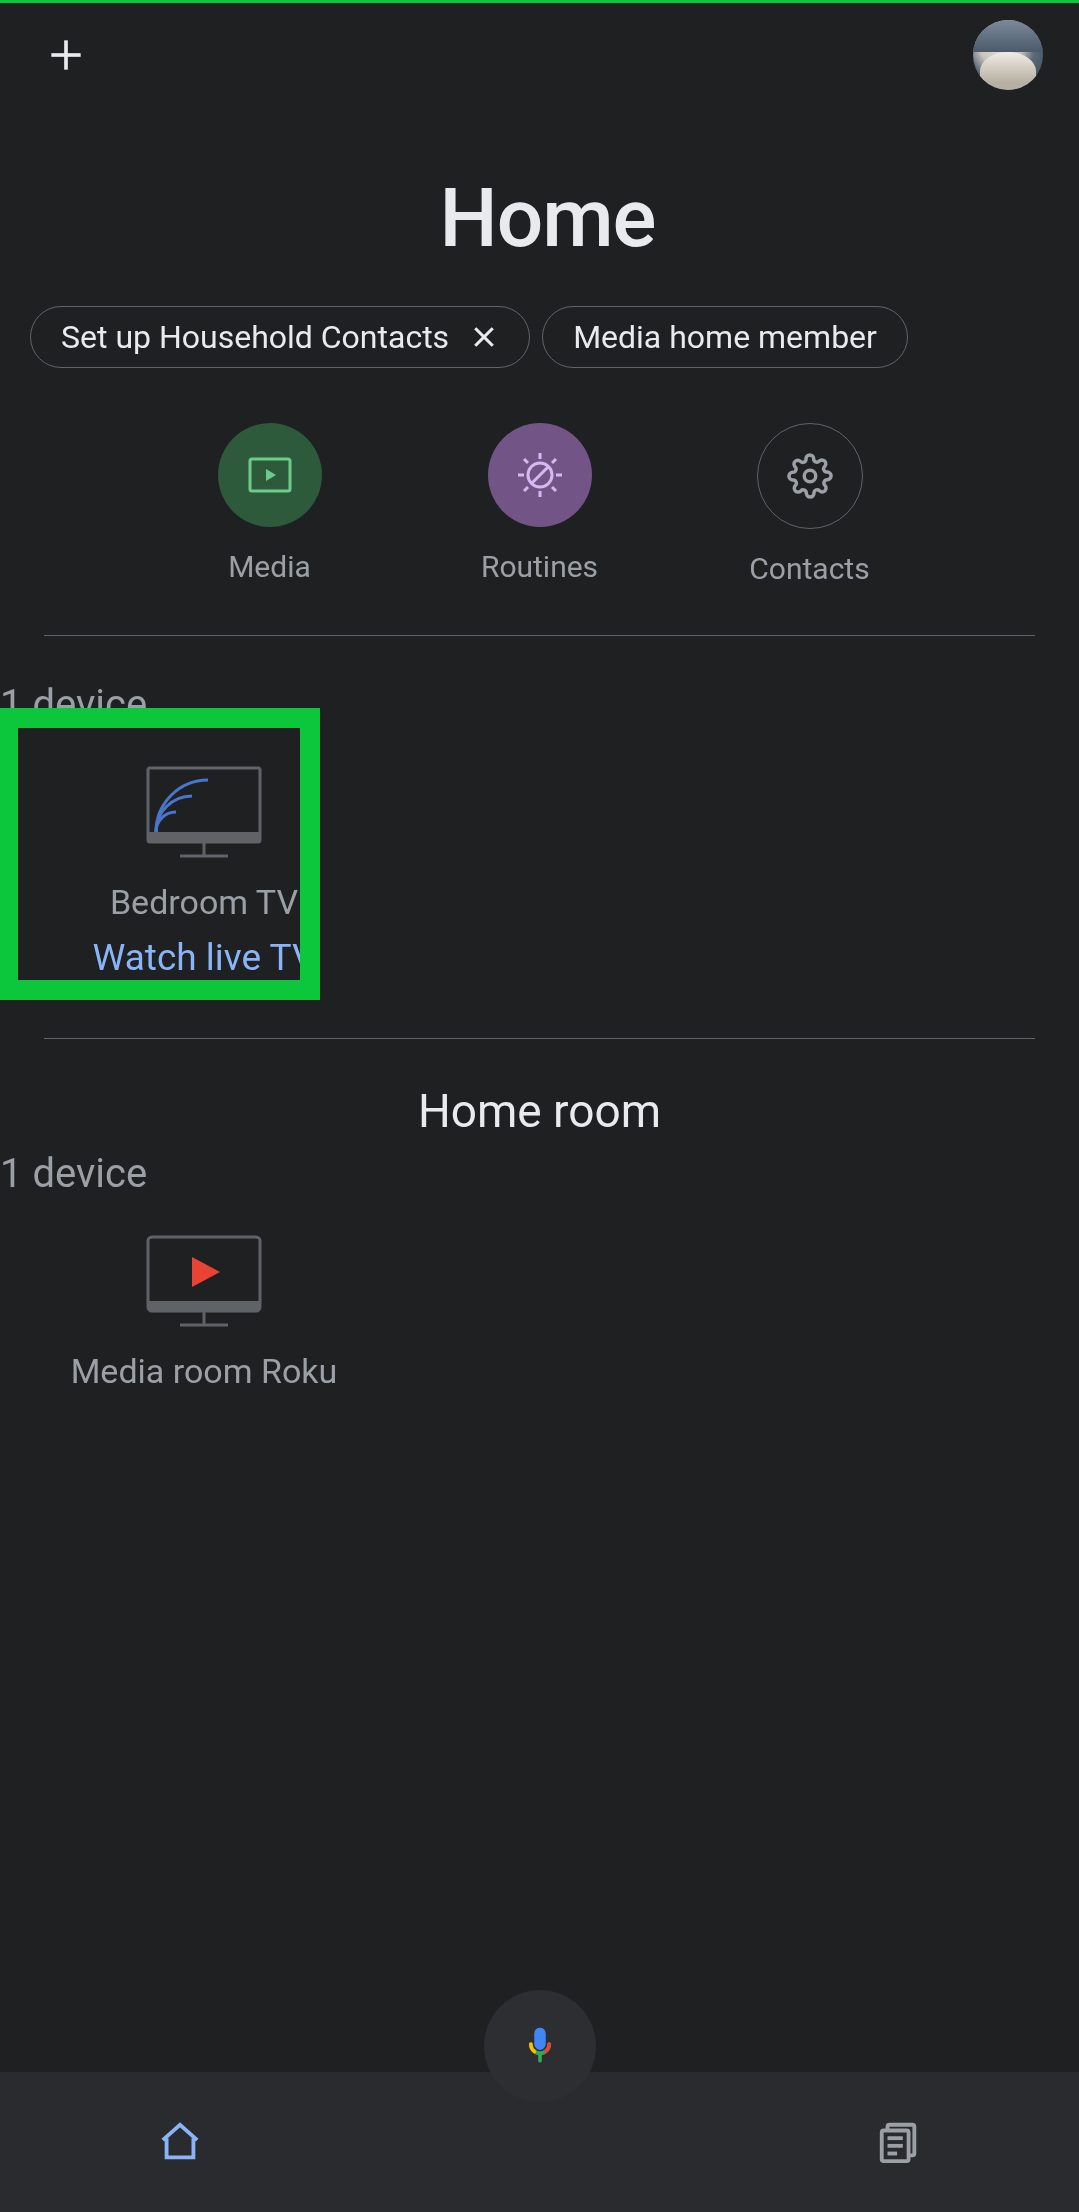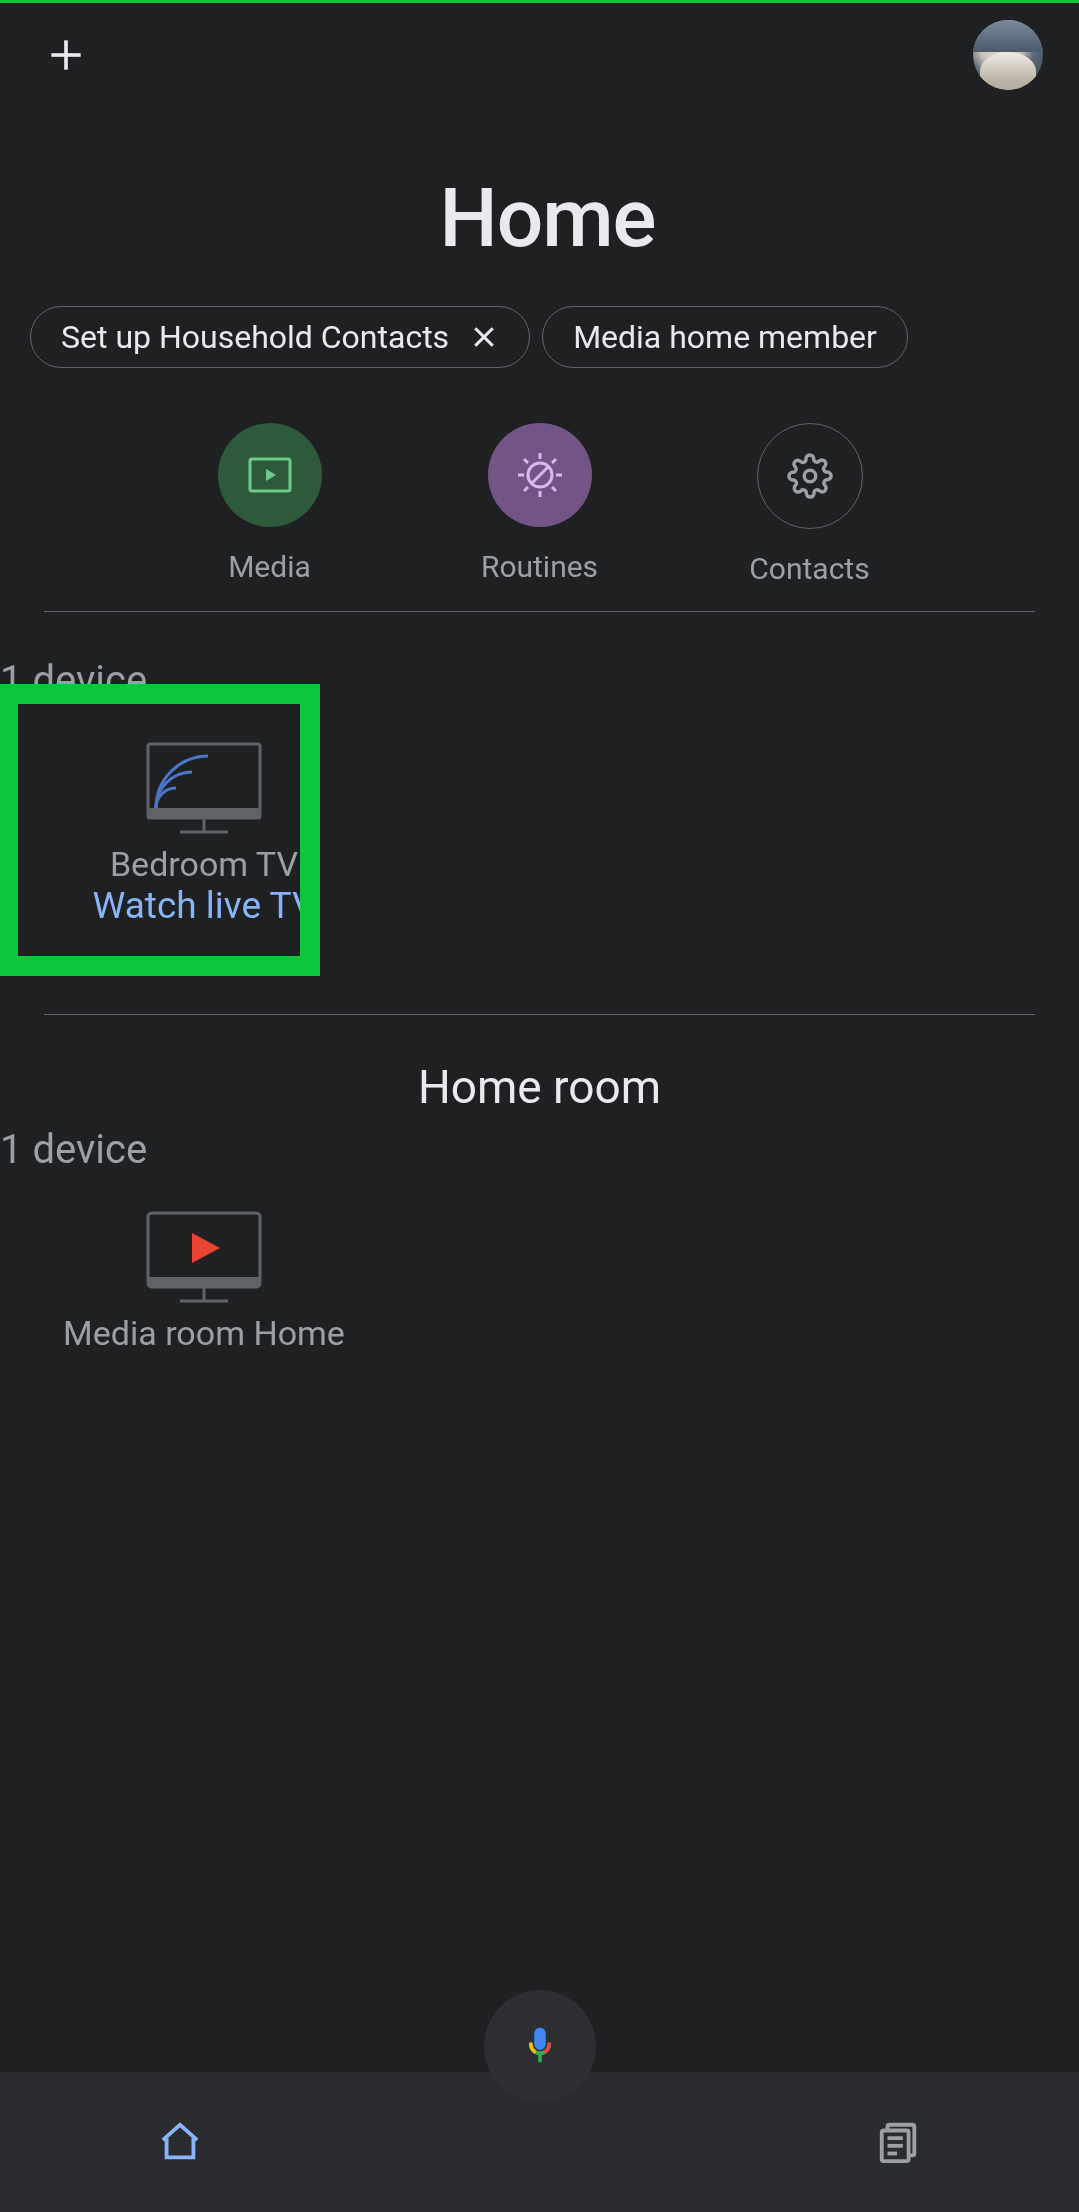--- a/index.html
+++ b/index.html
@@ -22,36 +22,36 @@
   .avatar{width:70px;height:70px;border-radius:50%;background:radial-gradient(circle at 40% 35%,#e8e4df 0%,#c9c3b9 35%,#5c6a79 55%,#30404f 100%);position:relative;overflow:hidden;}
   .avatar::after{content:"";position:absolute;left:10%;bottom:0;width:80%;height:55%;border-radius:50% 50% 0 0;background:linear-gradient(180deg,#f0ece6 0%,#b8b0a3 80%);}
   .avatar::before{content:"";position:absolute;left:0;top:0;width:100%;height:45%;background:linear-gradient(180deg,#7a8a9a 0%,#4a5a6a 100%);}
 
   h1.page-title{margin:60px 0 40px 16px;text-align:center;font-size:82px;font-weight:500;letter-spacing:-1px;font-family:"Google Sans",Roboto,Arial,sans-serif;}
 
   .chips{display:flex;gap:12px;padding-left:30px;overflow:hidden;white-space:nowrap;}
   .chip{display:inline-flex;align-items:center;gap:20px;border:1px solid var(--outline);border-radius:38px;height:60px;padding:0 30px;font-size:32px;color:var(--text);background:var(--chip-bg);}
   .chip .x{display:inline-flex;align-items:center;justify-content:center;}
 
-  .shortcuts{display:flex;justify-content:center;gap:110px;margin-top:55px;margin-bottom:25px;}
+  .shortcuts{display:flex;justify-content:center;gap:110px;margin-top:55px;margin-bottom:49px;}
   .shortcut{display:flex;flex-direction:column;align-items:center;gap:22px;width:160px;}
   .shortcut-circle{width:104px;height:104px;border-radius:50%;display:flex;align-items:center;justify-content:center;}
   .circle-media{background:#2c5a3a;}
   .circle-routines{background:#735487;}
   .circle-settings{background:transparent;border:1.5px solid var(--outline);}
   .shortcut-label{font-size:30px;color:var(--muted);}
 
   .divider{height:1px;background:var(--divider);margin:0 44px;}
 
   .room{margin-top:45px;}
   .room-title{text-align:center;font-size:46px;font-weight:400;margin:0;}
   .room-sub{text-align:left;font-size:40px;color:var(--muted);margin-top:12px;}
 
   .device-grid{display:flex;gap:30px;padding:30px 44px 30px 44px;}
-  .device-card{width:320px;height:250px;display:flex;flex-direction:column;align-items:center;justify-content:flex-start;position:relative;}
+  .device-card{width:320px;height:250px;display:flex;flex-direction:column;align-items:center;justify-content:flex-start;gap:14px;position:relative;}
   .device-icon{width:150px;height:110px;display:flex;align-items:center;justify-content:center;}
   .device-name{font-size:34px;color:var(--muted);text-align:center;}
   .device-action{font-size:37px;color:var(--link);text-align:right;}
 
   .highlight-box{position:absolute;border:20px solid var(--accent-green);pointer-events:none;}
 
   .voice-fab{position:absolute;left:50%;transform:translateX(-50%);bottom:110px;width:112px;height:112px;border-radius:50%;background:#2d2e31;display:flex;align-items:center;justify-content:center;z-index:3;}
 
   .bottom-nav{position:absolute;left:0;right:0;bottom:0;height:140px;background:var(--nav-bg);display:flex;align-items:center;justify-content:space-around;z-index:2;}
   .nav-item{width:80px;height:80px;display:flex;align-items:center;justify-content:center;}
@@ -163,21 +163,21 @@
     <div class="device-card">
       <div class="device-icon">
         <svg width="140" height="110" viewBox="0 0 140 110">
           <rect x="14" y="10" width="112" height="74" rx="4" fill="none" stroke="#5f6368" stroke-width="3"></rect>
           <rect x="14" y="74" width="112" height="10" fill="#5f6368"></rect>
           <line x1="70" y1="84" x2="70" y2="98" stroke="#5f6368" stroke-width="3"></line>
           <line x1="46" y1="98" x2="94" y2="98" stroke="#5f6368" stroke-width="3"></line>
           <polygon points="58,30 58,60 86,45" fill="#ea4335"></polygon>
         </svg>
       </div>
-      <div class="device-name">Media room Home</div>
+      <div class="device-name">Media room Roku</div>
     </div>
   </div>
 </div>
 
 <div class="voice-fab">
   <svg width="44" height="44" viewBox="0 0 24 24">
     <path d="M12 2a3 3 0 0 0-3 3v6a3 3 0 0 0 6 0V5a3 3 0 0 0-3-3z" fill="#4285f4"></path>
     <path d="M12 2a3 3 0 0 1 3 3v3h-6V5a3 3 0 0 1 3-3z" fill="#4285f4"></path>
     <path d="M9 8h6v3a3 3 0 0 1-6 0V8z" fill="#4285f4"></path>
     <path d="M7 11a5 5 0 0 0 10 0" fill="none" stroke="#34a853" stroke-width="2" stroke-linecap="round"></path>

